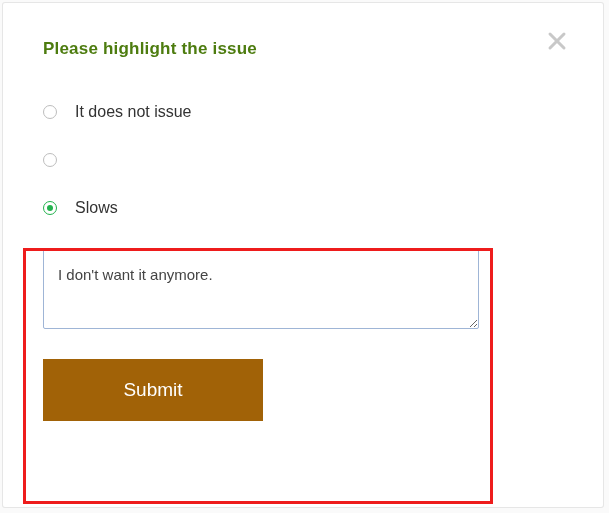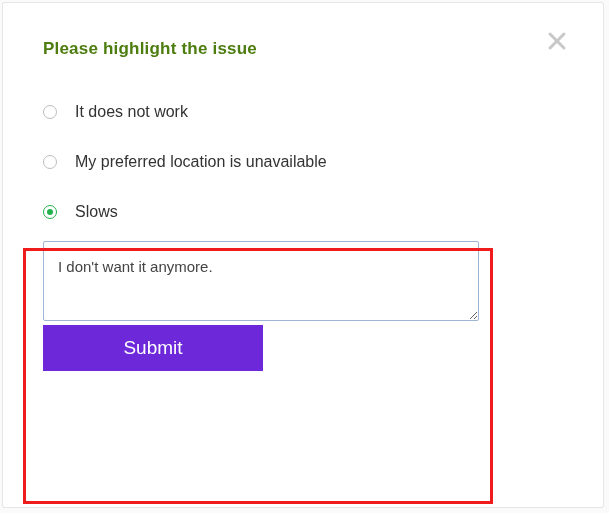--- a/index.html
+++ b/index.html
@@ -68,32 +68,33 @@
     .other-text {
       width: 436px;
       height: 80px;
       border: 1px solid #9fb5d6;
       border-radius: 2px;
       padding: 16px 14px;
       font-size: 15px;
       font-family: Helvetica, Arial, sans-serif;
       color: #444;
       resize: both;
-      margin-top: 4px;
+      margin-top: 16px;
       outline: none;
     }
     .submit-btn {
       display: inline-block;
-      background: #6d28d9;
+      background: #a16207;
       color: #fff;
       border: none;
       width: 220px;
-      height: 46px;
+      height: 62px;
       font-size: 19px;
       cursor: pointer;
+      margin-top: 26px;
       font-family: Helvetica, Arial, sans-serif;
     }
     .highlight-box {
       position: absolute;
       left: 20px;
       top: 245px;
       width: 470px;
       height: 256px;
       border: 3px solid #ee1c1c;
       pointer-events: none;
@@ -108,25 +109,24 @@
       <line x1="3" y1="3" x2="17" y2="17" stroke="#c8c8c8" stroke-width="3" stroke-linecap="round"></line>
       <line x1="17" y1="3" x2="3" y2="17" stroke="#c8c8c8" stroke-width="3" stroke-linecap="round"></line>
     </svg>
   </div>
 
   <h2 class="title">Please highlight the issue</h2>
 
   <div class="options">
     <div class="option">
       <span class="radio"></span>
-      <span class="option-label">It does not work</span>
+      <span class="option-label">It does not issue</span>
     </div>
     <div class="option">
       <span class="radio"></span>
-      <span class="option-label">My preferred location is unavailable</span>
     </div>
     <div class="option">
       <span class="radio selected"></span>
       <span class="option-label">Slows</span>
     </div>
   </div>
 
   <textarea class="other-text" style="">I don't want it anymore.</textarea>
 
   <br>

